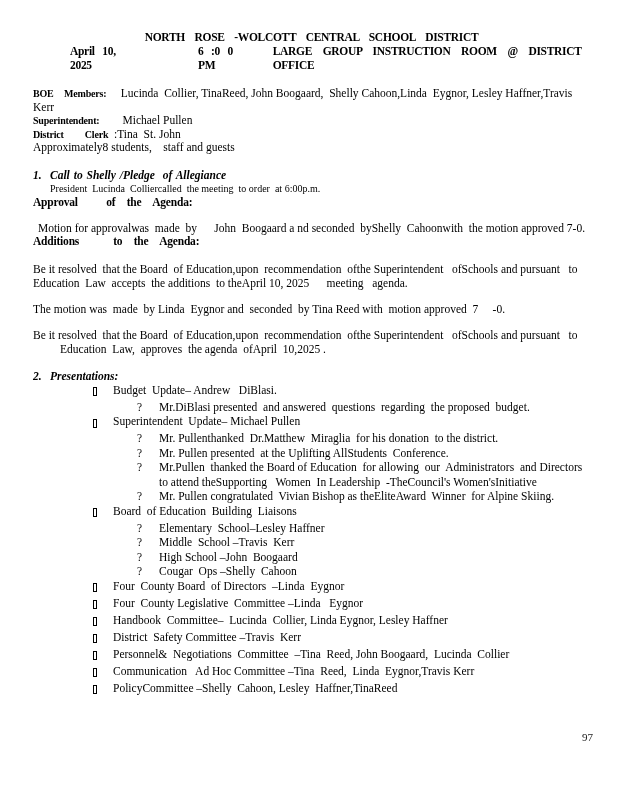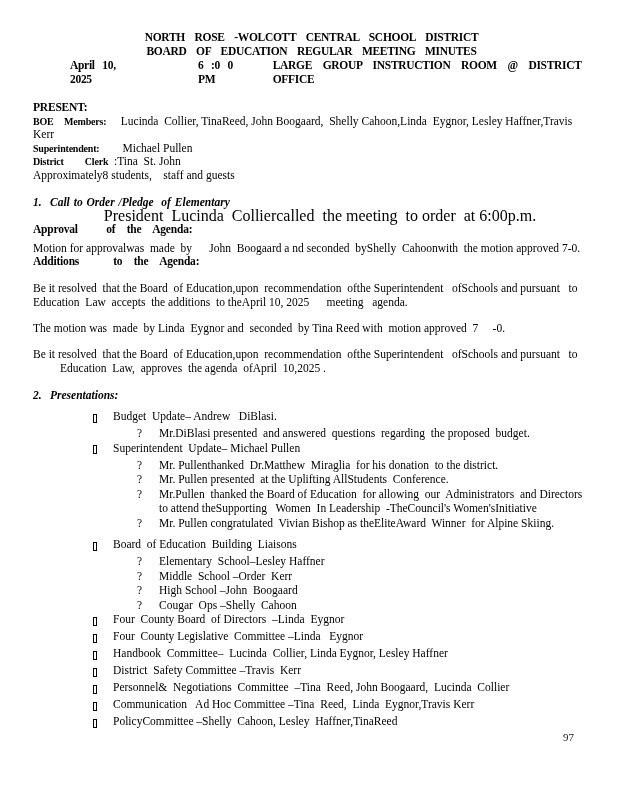--- a/index.html
+++ b/index.html
@@ -46,78 +46,76 @@
   }
   .line { font-size:11.5px; line-height:13.5px; white-space:pre-wrap; }
 
   .present { margin-top:15px; }
   .attendance { }
 
   
   .sechead { display:flex; margin-top:13px; font-size:11.5px; line-height:14px; }
   .secnum { flex:0 0 17px; font-weight:bold; font-style:italic; }
   .sectitle { font-weight:bold; font-style:italic; white-space:pre-wrap; word-spacing:1px; }
-  .secbody { margin-left:17px; font-size:16px; line-height:14px; white-space:pre-wrap;text-align:center; }
+  .secbody { margin-left:17px; font-size:10px; line-height:14px; white-space:pre-wrap; }
   .sec3head { margin-top:13px; font-size:11.5px; line-height:14px; white-space:pre-wrap; }
   .sec3head .num { display:inline-block; width:17px; font-weight:bold; font-style:italic; }
   .sec3head .ttl { font-weight:bold; font-style:italic; }
 
   .subhead { }
   .para { margin-top:13px; font-size:11.5px; line-height:14px; white-space:pre-wrap; }
   .para.hang { padding-left:27px; text-indent:-27px; margin-top:12px; }
   .para.mt12 { margin-top:12px; }
 
   
-  .list { margin-top:7px; }
+  .list { margin-top:0; }
   .li { display:flex; align-items:flex-start; font-size:11.5px; line-height:14.5px; }
   .li .bullet { flex:0 0 20px; }
   .li .b2 { flex:0 0 22px; }
   .li .b1 { padding-top:2.5px; }
   .boxglyph { display:inline-block; width:4px; height:9px; border:1px solid #000; }
   .lvl1 { margin-left:60px; }
   .lvl2 { margin-left:104px; }
   .li .txt { white-space:pre-wrap; flex:1 1 auto; }
 
   .pagenum {
     position:absolute;
-    top:731px; right:44px;
+    top:731px; right:25px;
     font-size:11px;
     color:#222;
   }
 </style>
 </head>
 <body>
 
 <div class="page">
 
   <div class="hdr">NORTH ROSE -WOLCOTT CENTRAL SCHOOL DISTRICT</div>
-  <div class="hdr">BOARD OF EDUCATION REGULAR MEETING MINUTES</div>
   <div class="hdr3">
     <span class="h-date">April 10, 2025</span>
     <span class="h-time">6 :0 0 PM</span>
     <span class="h-loc">LARGE GROUP INSTRUCTION ROOM @ DISTRICT OFFICE</span>
   </div>
 
   <div class="present">
-    <div class="line cond">PRESENT:</div>
     <div class="line"><span class="cond">BOE  Members:</span><span>     Lucinda  Collier, TinaReed, John Boogaard,  Shelly Cahoon,Linda  Eygnor, Lesley Haffner,Travis Kerr</span></div>
     <div class="line"><span class="cond">Superintendent:</span><span>        Michael Pullen</span></div>
     <div class="line"><span class="cond">District    Clerk</span><span>  :Tina  St. John</span></div>
   </div>
 
   <div class="line attendance">Approximately8 students,    staff and guests</div>
 
   <div class="sechead">
     <span class="secnum">1.</span>
-    <span class="sectitle">Call to Order /Pledge  of Elementary</span>
+    <span class="sectitle">Call to Shelly /Pledge  of Allegiance</span>
   </div>
   <div class="secbody">President  Lucinda  Colliercalled  the meeting  to order  at 6:00p.m.</div>
 
   <div class="line cond subhead">Approval     of  the  Agenda:</div>
-  <div class="para" style="margin-top:4px;">Motion for approvalwas  made  by      John  Boogaard a nd seconded  byShelly  Cahoonwith  the motion approved 7-0.</div>
+  <div class="para" style="margin-top:12px;text-align:center;">Motion for approvalwas  made  by      John  Boogaard a nd seconded  byShelly  Cahoonwith  the motion approved 7-0.</div>
 
   <div class="line cond subhead">Additions      to  the  Agenda:</div>
 
   <div class="para">Be it resolved  that the Board  of Education,upon  recommendation  ofthe Superintendent   ofSchools and pursuant   to Education  Law  accepts  the additions  to theApril 10, 2025      meeting   agenda.</div>
   <div class="para mt12">The motion was  made  by Linda  Eygnor and  seconded  by Tina Reed with  motion approved  7     -0.</div>
   <div class="para hang">Be it resolved  that the Board  of Education,upon  recommendation  ofthe Superintendent   ofSchools and pursuant   to Education  Law,  approves  the agenda  ofApril  10,2025 .</div>
 
   <div class="sechead">
     <span class="secnum">2.</span>
     <span class="sectitle">Presentations:</span>
@@ -179,21 +177,21 @@
 
       <div class="li lvl2">
 
         <span class="bullet b2">?</span>
         <span class="txt">Elementary  School–Lesley Haffner</span>
       </div>
 
       <div class="li lvl2">
 
         <span class="bullet b2">?</span>
-        <span class="txt">Middle  School –Order  Kerr</span>
+        <span class="txt">Middle  School –Travis  Kerr</span>
       </div>
 
       <div class="li lvl2">
 
         <span class="bullet b2">?</span>
         <span class="txt">High School –John  Boogaard</span>
       </div>
 
       <div class="li lvl2">
 

